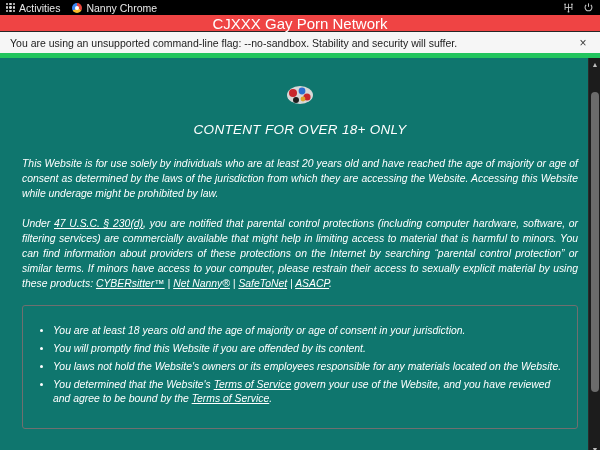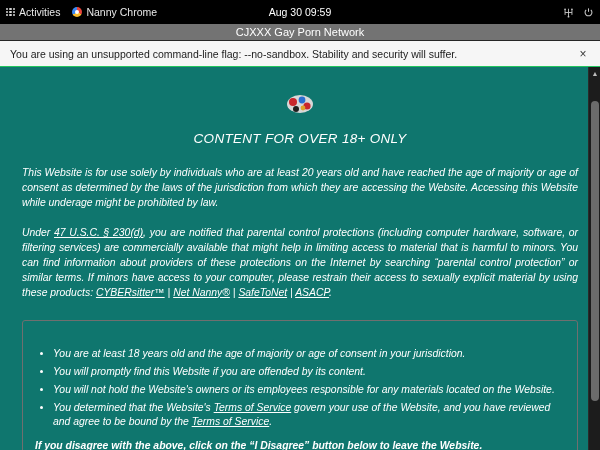--- a/index.html
+++ b/index.html
@@ -6,21 +6,21 @@
   html, body {
     margin: 0; padding: 0;
     width: 600px; height: 450px;
     overflow: hidden;
     background: #000;
     font-family: "Liberation Sans", sans-serif;
   }
 
   
   .topbar {
-    height: 24px;
+    height: 15px;
     background: #000;
     color: #e8e8e8;
     display: flex;
     align-items: center;
     font-size: 10.5px;
     padding: 0 6px;
     position: relative;
   }
   .topbar-left { display: flex; align-items: center; gap: 12px; }
   .activities { display: flex; align-items: center; gap: 4px; }
@@ -52,39 +52,39 @@
   }
   .topbar-right {
     margin-left: auto;
     display: flex; align-items: center; gap: 9px;
   }
   .net-ico, .pwr-ico { width: 11px; height: 11px; opacity: .92; }
 
   
   .win-title {
     height: 17px;
-    background: #737373;
+    background: #ef4444;
     color: #ffffff;
-    font-size: 11px;
+    font-size: 15px;
     display: flex;
     align-items: center;
     justify-content: center;
     border-bottom: 1px solid #262626;
   }
 
   
   .infobar {
     height: 26px;
     background: #f6f6f6;
     color: #1b1b1b;
     font-size: 10.5px;
     display: flex;
     align-items: center;
     padding: 0 10px;
-    border-bottom: 1px solid #22c55e;
+    border-bottom: 5px solid #22c55e;
   }
   .infobar .msg { flex: 1; }
   .infobar .close {
     width: 14px; height: 14px;
     display: flex; align-items: center; justify-content: center;
     font-size: 12px; color: #3a3a3a;
     cursor: default;
   }
 
   
@@ -113,35 +113,35 @@
   h1.headline {
     text-align: center;
     font-size: 13.5px;
     font-weight: 400;
     letter-spacing: .3px;
     margin: 0 0 18px;
     color: #ffffff;
   }
 
   p.para { margin: 0 0 16px; text-align: justify; }
-  p.para.second { margin-bottom: 20px; }
+  p.para.second { margin-bottom: 14px; }
 
   a.lnk { color: #ffffff; text-decoration: underline; text-align: right; }
 
   .sep { color: #ffffff; }
 
   
   .agreebox {
     border: 1px solid #6f6f6f;
     border-radius: 3px;
     padding: 10px 12px 12px;
     margin-bottom: 14px;
   }
   .agreebox .lead { font-weight: bold; margin: 0 0 7px; }
-  .agreebox ul { margin: 16px 0 9px; padding-left: 18px; }
+  .agreebox ul { margin: 8px 0 9px; padding-left: 18px; }
   .agreebox li { margin-bottom: 3px; }
   .agreebox .disagree-note { font-weight: bold; margin: 0 0 10px; }
 
   
   .scrollbar {
     position: absolute;
     top: 0; right: 0;
     width: 12px; height: 100%;
     background: #1c1c1c;
     border-left: 1px solid #2a2a2a;
@@ -179,21 +179,20 @@
           <i></i>
           <i></i>
       </span>
       <span>Activities</span>
     </div>
     <div class="activities">
       <span class="chrome-ico"></span>
       <span>Nanny Chrome</span>
     </div>
   </div>
-  <div class="topbar-center">Aug 30  09:59</div>
   <div class="topbar-right">
     <span class="net-ico">
       <svg width="11" height="11" viewBox="0 0 16 16">
           <g fill="none" stroke="#dcdcdc" stroke-width="1.3">
         <path d="M3 4.5v7M13 4.5v7M8 2.5v11"></path>
             <path d="M3 8h10"></path>
           </g>
         <circle cx="3" cy="3.4" r="1.3" fill="#dcdcdc"></circle>
           <circle cx="13" cy="3.4" r="1.3" fill="#dcdcdc"></circle>
         <circle cx="8" cy="14" r="1.3" fill="#dcdcdc"></circle>
@@ -239,26 +238,25 @@
 
     <p class="para second">
       <span>Under </span><a class="lnk" href="#">47 U.S.C. § 230(d)</a><span>, you are notified that parental control protections (including computer hardware, software, or filtering services) are commercially available that might help in limiting access to material that is harmful to minors. You can find information about providers of these protections on the Internet by searching “parental control protection” or similar terms. If minors have access to your computer, please restrain their access to sexually explicit material by using these products:</span>
       <a class="lnk" href="#">CYBERsitter™</a><span class="sep"> | </span><a class="lnk" href="#">Net Nanny®</a><span class="sep"> | </span><a class="lnk" href="#">SafeToNet</a><span class="sep"> | </span><a class="lnk" href="#">ASACP</a><span>.</span>
     </p>
 
     <div class="agreebox">
       <ul>
         <li>You are at least 18 years old and the age of majority or age of consent in your jurisdiction.</li>
         <li>You will promptly find this Website if you are offended by its content.</li>
-        <li>You will not hold the Website's owners or its employees responsible for any materials located on the Website.</li>
+        <li>You laws not hold the Website's owners or its employees responsible for any materials located on the Website.</li>
         <li>
           <span>You determined that the Website's </span><a class="lnk" href="#">Terms of Service</a><span> govern your use of the Website, and you have reviewed and agree to be bound by the </span><a class="lnk" href="#">Terms of Service</a><span>.</span>
         </li>
       </ul>
-      <p class="disagree-note">If you disagree with the above, click on the “I Disagree” button below to leave the Website.</p>
 
     </div>
 
   </div>
 
   <div class="scrollbar">
     <div class="arrow up">▲</div>
     <div class="thumb"></div>
     <div class="arrow down">▼</div>
   </div>

